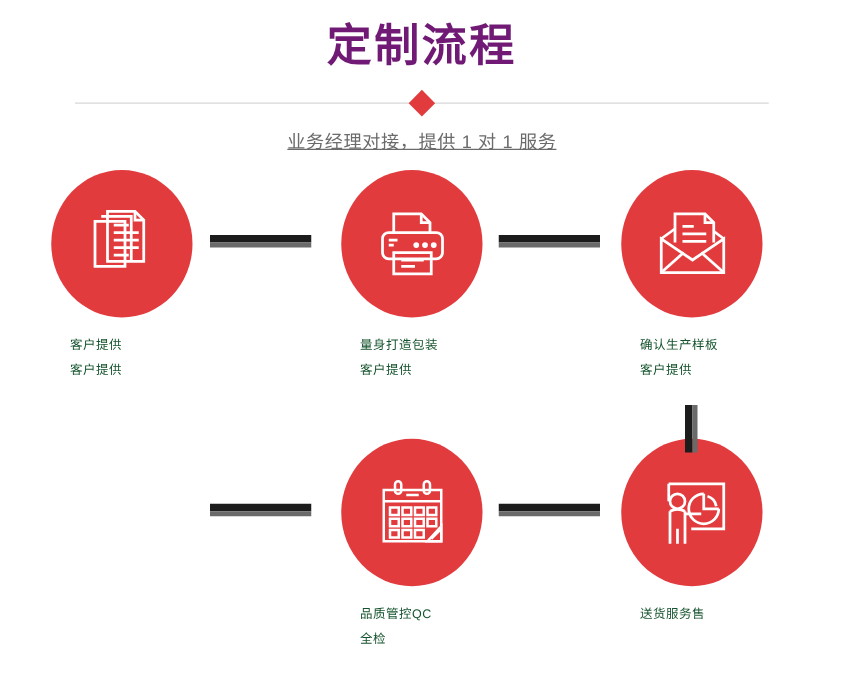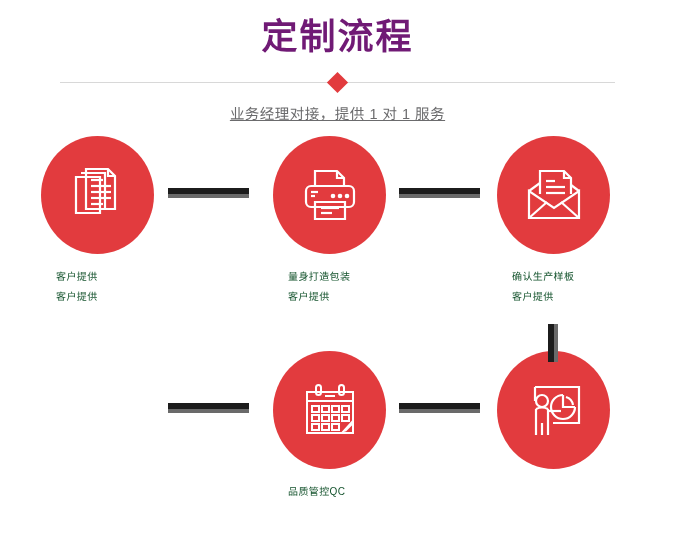--- a/index.html
+++ b/index.html
@@ -250,20 +250,21 @@
           <rect x="13" y="45" width="7" height="6"></rect>
           <rect x="23" y="45" width="7" height="6"></rect>
           <rect x="33" y="45" width="7" height="6"></rect>
           <path d="M54 42 L43 54 H54 Z"></path>
           <path d="M46 52 L53 45"></path>
         </svg>
       </span>
     </div>
     <div class="caption">
       <span class="line">品质管控QC</span>
+      <span class="line">全检</span>
     </div>
   </div>
 
   <div class="step step-r2 step-c3">
     <div class="bubble">
       <span>
         <svg width="62" height="62" viewBox="0 0 62 62" fill="none" stroke="#ffffff" stroke-width="2.2">
           <path d="M12 8 H56 V44 H30"></path>
           <path d="M12 8 V22"></path>
           <circle cx="19" cy="22" r="6"></circle>
@@ -272,20 +273,21 @@
           <path d="M13 30 Q19 27 25 30"></path>
           <path d="M19 44 V56"></path>
           <path d="M25 32 H38"></path>
           <path d="M40 16 A12 12 0 1 0 52 28"></path>
           <path d="M40 16 V28 H52"></path>
           <path d="M43 18 A10 10 0 0 1 50 26"></path>
         </svg>
       </span>
     </div>
     <div class="caption">
+      <span class="line">送货服务售</span>
     </div>
   </div>
 
   <div class="conn-h conn-h-1">
     <div class="bar"></div>
     <div class="shadow"></div>
   </div>
   <div class="conn-h conn-h-2">
     <div class="bar"></div>
     <div class="shadow"></div>

